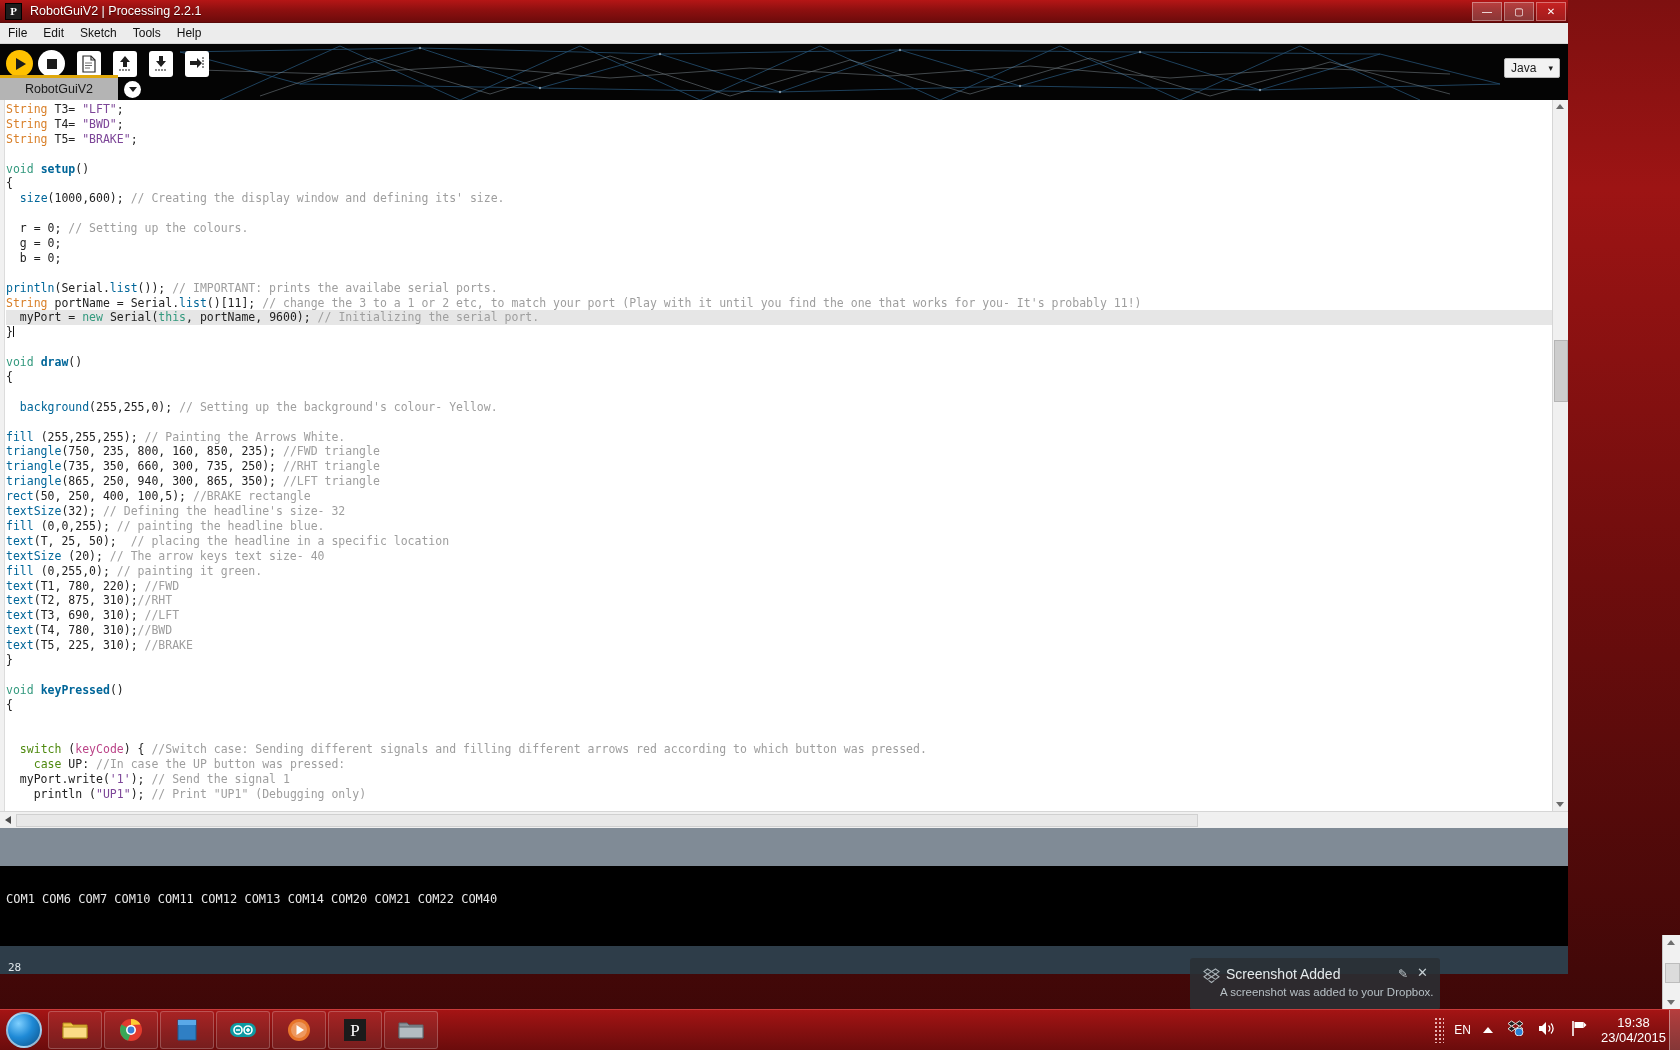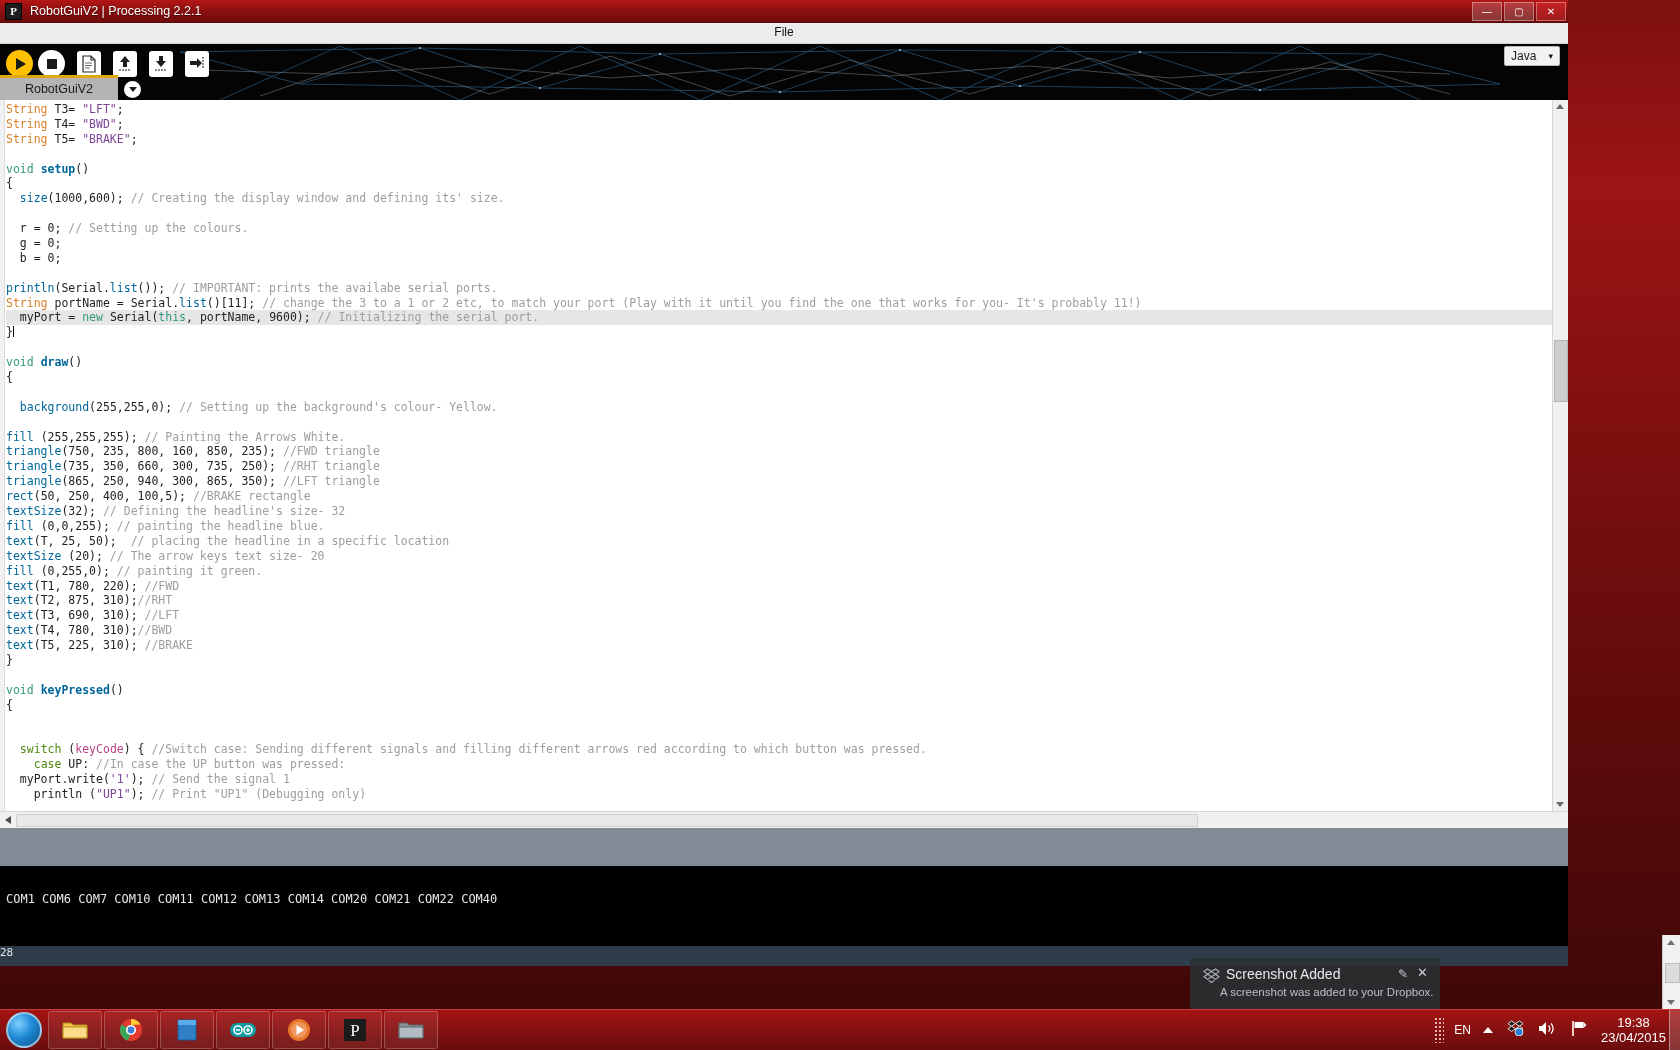--- a/index.html
+++ b/index.html
@@ -22,21 +22,21 @@
     font-family:"Liberation Serif",serif;}
   .title-text{color:#fff;font-size:12.5px;margin-left:8px;text-shadow:0 1px 1px #400;}
   .winbtns{position:absolute;right:2px;top:2px;display:flex;gap:2px;}
   .wbtn{width:28px;height:17px;background:rgba(255,255,255,.18);
     border:1px solid rgba(255,255,255,.35);display:flex;align-items:center;justify-content:center;
     color:#fff;font-size:10px;line-height:1;}
   .wbtn.close{background:rgba(255,60,60,.35);}
 
   
   .menubar{height:20px;background:#ececec;border-bottom:1px solid #d5d5d5;
-    display:flex;align-items:center;flex-direction:column;}
+    display:flex;align-items:center;}
   .menuitem{font-size:12px;color:#111;padding:2px 8px;}
 
   
   .toolbar{position:relative;height:56px;background:#040404;overflow:hidden;}
   .toolbar svg.artwork{position:absolute;left:0;top:0;}
   .tb-buttons{position:absolute;left:6px;top:6px;display:flex;align-items:center;gap:5px;z-index:2;}
   .tbtn{width:27px;height:27px;border-radius:50%;display:flex;align-items:center;justify-content:center;}
   .tbtn.run{background:#ffc100;}
   .tbtn.stop{background:#ffffff;}
   .tbtn.sq{border-radius:3px;background:#fff;width:24px;height:26px;margin-left:7px;}
@@ -82,22 +82,22 @@
 
   
   .msgbar{height:38px;background:#808b96;}
 
   
   .console{height:80px;background:#000;color:#e8e8e8;
     font-family:"DejaVu Sans Mono","Liberation Mono",monospace;font-size:12px;
     padding:26px 16px 0 6px;box-sizing:border-box;white-space:pre;}
 
   
-  .statusbar{height:20px;background:#2e3d49;color:#dfe6ea;font-size:11px;
-    display:flex;align-items:flex-start;
+  .statusbar{height:28px;background:#2e3d49;color:#dfe6ea;font-size:11px;
+    display:flex;align-items:flex-end;padding-left:8px;
     font-family:"DejaVu Sans Mono","Liberation Mono",monospace;}
 
   
   .toast{position:absolute;left:1190px;top:958px;width:250px;height:52px;
     background:rgba(42,48,52,.86);border-radius:3px;color:#d6dde0;}
   .toast-title{position:absolute;left:36px;top:8px;font-size:14px;color:#e4eaec;}
   .toast-sub{position:absolute;left:30px;top:28px;font-size:11.5px;color:#b7c0c5;}
   .toast-db{position:absolute;left:13px;top:10px;}
   .toast-pin{position:absolute;right:32px;top:9px;color:#c3cbcf;font-size:12px;}
   .toast-x{position:absolute;right:12px;top:7px;color:#c8d0d4;font-size:13px;}
@@ -221,21 +221,21 @@
             <g fill="#8b8b8b">
                 <rect x="13" y="2" width="2" height="2"></rect>
                 <rect x="13" y="5" width="2" height="2"></rect>
                 <rect x="13" y="8" width="2" height="2"></rect>
                 <rect x="13" y="11" width="2" height="2"></rect>
               </g>
           </svg>
         </div>
       </div>
 
-      <div style="position:absolute;right:8px;top:2px;z-index:3;background:#f2f2f2;border:1px solid #b9b9b9;
+      <div style="position:absolute;right:8px;top:14px;z-index:3;background:#f2f2f2;border:1px solid #b9b9b9;
                   border-radius:2px;padding:2px 6px;display:flex;align-items:center;gap:12px;">
         <span style="font-size:12px;color:#1b1b1b;">Java</span>
         <span style="font-size:9px;color:#1b1b1b;">▾</span>
       </div>
 
       <div class="tabstrip">
         <div class="tab">RobotGuiV2</div>
         <div class="tabmenu">
             <div class="caret"></div>
           </div>
@@ -268,21 +268,21 @@
           <div class="ln"><span class="op">  </span><span class="fn">background</span><span class="op">(255,255,0); </span><span class="cmt">// Setting up the background's colour- Yellow.</span></div>
           <div class="ln">&nbsp;</div>
           <div class="ln"><span class="fn">fill</span><span class="op"> (255,255,255); </span><span class="cmt">// Painting the Arrows White.</span></div>
           <div class="ln"><span class="fn">triangle</span><span class="op">(750, 235, 800, 160, 850, 235); </span><span class="cmt">//FWD triangle</span></div>
           <div class="ln"><span class="fn">triangle</span><span class="op">(735, 350, 660, 300, 735, 250); </span><span class="cmt">//RHT triangle</span></div>
           <div class="ln"><span class="fn">triangle</span><span class="op">(865, 250, 940, 300, 865, 350); </span><span class="cmt">//LFT triangle</span></div>
           <div class="ln"><span class="fn">rect</span><span class="op">(50, 250, 400, 100,5); </span><span class="cmt">//BRAKE rectangle</span></div>
           <div class="ln"><span class="fn">textSize</span><span class="op">(32); </span><span class="cmt">// Defining the headline's size- 32</span></div>
           <div class="ln"><span class="fn">fill</span><span class="op"> (0,0,255); </span><span class="cmt">// painting the headline blue.</span></div>
           <div class="ln"><span class="fn">text</span><span class="op">(T, 25, 50);  </span><span class="cmt">// placing the headline in a specific location</span></div>
-          <div class="ln"><span class="fn">textSize</span><span class="op"> (20); </span><span class="cmt">// The arrow keys text size- 20</span></div>
+          <div class="ln"><span class="fn">textSize</span><span class="op"> (20); </span><span class="cmt">// The arrow keys text size- 40</span></div>
           <div class="ln"><span class="fn">fill</span><span class="op"> (0,255,0); </span><span class="cmt">// painting it green.</span></div>
           <div class="ln"><span class="fn">text</span><span class="op">(T1, 780, 220); </span><span class="cmt">//FWD</span></div>
           <div class="ln"><span class="fn">text</span><span class="op">(T2, 875, 310);</span><span class="cmt">//RHT</span></div>
           <div class="ln"><span class="fn">text</span><span class="op">(T3, 690, 310); </span><span class="cmt">//LFT</span></div>
           <div class="ln"><span class="fn">text</span><span class="op">(T4, 780, 310);</span><span class="cmt">//BWD</span></div>
           <div class="ln"><span class="fn">text</span><span class="op">(T5, 225, 310); </span><span class="cmt">//BRAKE</span></div>
           <div class="ln"><span class="op">}</span></div>
           <div class="ln">&nbsp;</div>
           <div class="ln"><span class="k">void</span><span class="op"> </span><span class="kb">keyPressed</span><span class="op">()</span></div>
           <div class="ln"><span class="op">{</span></div>

